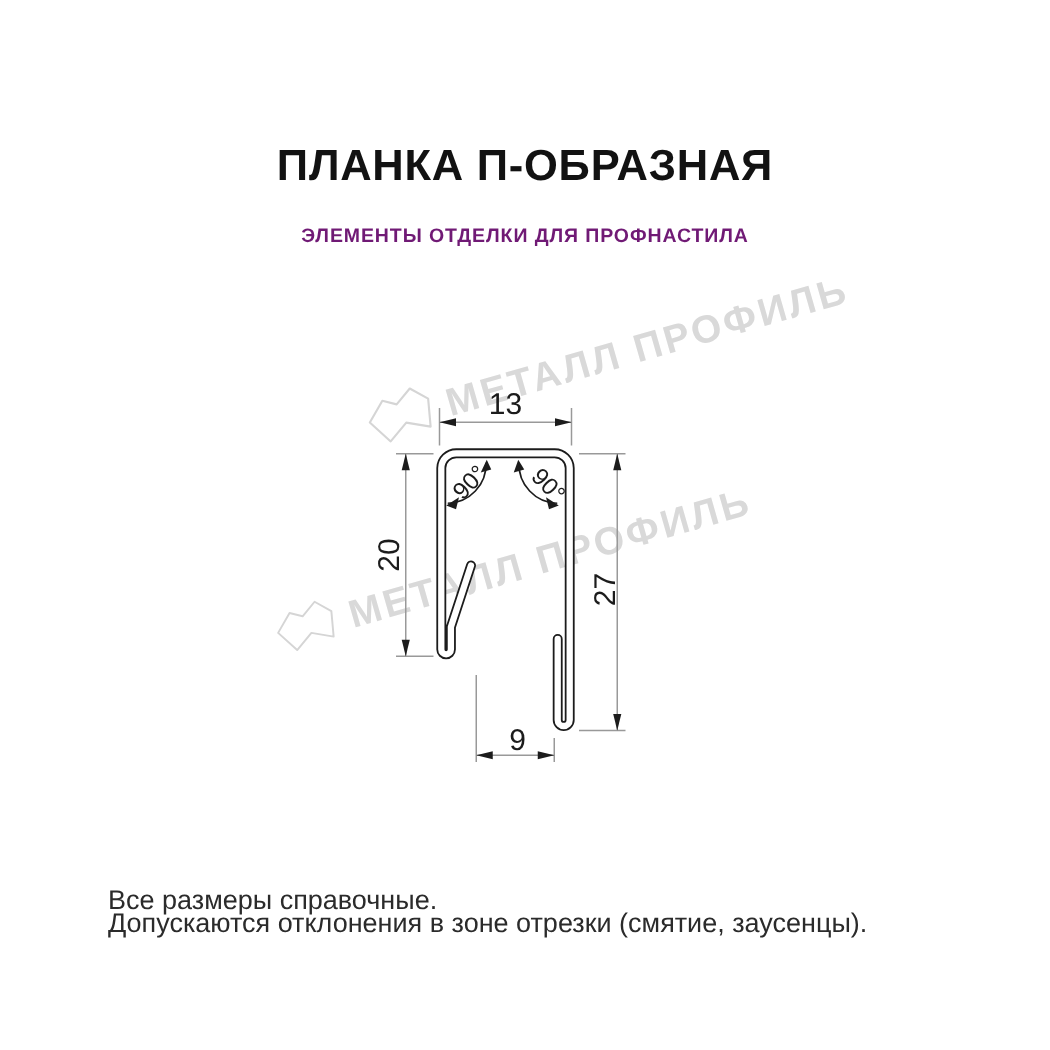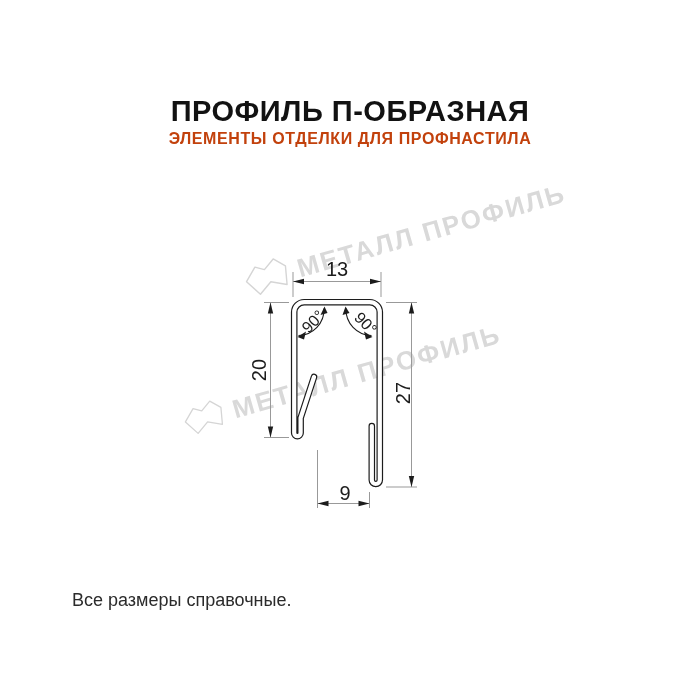--- a/index.html
+++ b/index.html
@@ -6,22 +6,22 @@
   body{
     width:700px;height:700px;position:relative;background:#ffffff;
     font-family:"Liberation Sans", sans-serif;overflow:hidden;
   }
   .header{position:absolute;top:96px;left:0;width:700px;text-align:center;z-index:3;}
   .title{
     font-weight:700;color:#121212;font-size:29px;line-height:31px;
     letter-spacing:0.5px;margin:0;
   }
   .subtitle{
-    margin-top:3px;font-size:16px;font-weight:700;letter-spacing:0.6px;
-    color:#c2410c;
+    margin-top:22px;font-size:13px;font-weight:700;letter-spacing:0.6px;
+    color:#701a75;
   }
   .wm{
     position:absolute;display:flex;align-items:center;gap:9px;
     transform:rotate(-16deg);transform-origin:0 50%;z-index:0;
     color:#d9d9d9;font-weight:700;font-size:26px;letter-spacing:2px;
     white-space:nowrap;user-select:none;
   }
   .wm-1{left:245px;top:266px;}
   .wm-2{left:184px;top:407px;}
   .wm .logo{flex:0 0 auto;}
@@ -44,21 +44,21 @@
 </div>
 
 <div class="wm wm-2">
   <svg class="logo" width="42" height="34" viewBox="0 0 130 100">
     <path d="M 6 45 L 40 12 L 64 26 L 96 4 L 124 32 L 114 84 L 72 64 L 34 90 Z" fill="none" stroke="#d5d5d5" stroke-width="4" stroke-linejoin="round"></path>
   </svg>
   <span>МЕТАЛЛ ПРОФИЛЬ</span>
 </div>
 
 <div class="header">
-  <div class="title">ПРОФИЛЬ П-ОБРАЗНАЯ</div>
+  <div class="title">ПЛАНКА П-ОБРАЗНАЯ</div>
   <div class="subtitle">ЭЛЕМЕНТЫ ОТДЕЛКИ ДЛЯ ПРОФНАСТИЛА</div>
 </div>
 
 <svg class="drawing" width="700" height="700" viewBox="0 0 700 700">
 
   <g stroke="#999999" stroke-width="1" fill="none">
 
     <line x1="293" y1="272" x2="293" y2="297"></line>
     <line x1="381" y1="272" x2="381" y2="297"></line>
     <line x1="293" y1="281.5" x2="381" y2="281.5"></line>
@@ -113,13 +113,14 @@
   <text class="dim-num" x="259" y="377" text-anchor="middle" transform="rotate(-90 259 370)">20</text>
   <text class="dim-num" x="403" y="400" text-anchor="middle" transform="rotate(-90 403 393)">27</text>
   <text class="dim-num" x="345" y="500" text-anchor="middle">9</text>
 
   <text class="deg" x="313" y="327" text-anchor="middle" transform="rotate(-46 313 321.5)">90°</text>
   <text class="deg" x="366" y="329" text-anchor="middle" transform="rotate(46 366 323)">90°</text>
 </svg>
 
 <div class="footer">
   <div>Все размеры справочные.</div>
+  <div>Допускаются отклонения в зоне отрезки (смятие, заусенцы).</div>
 </div>
 
 </body></html>

